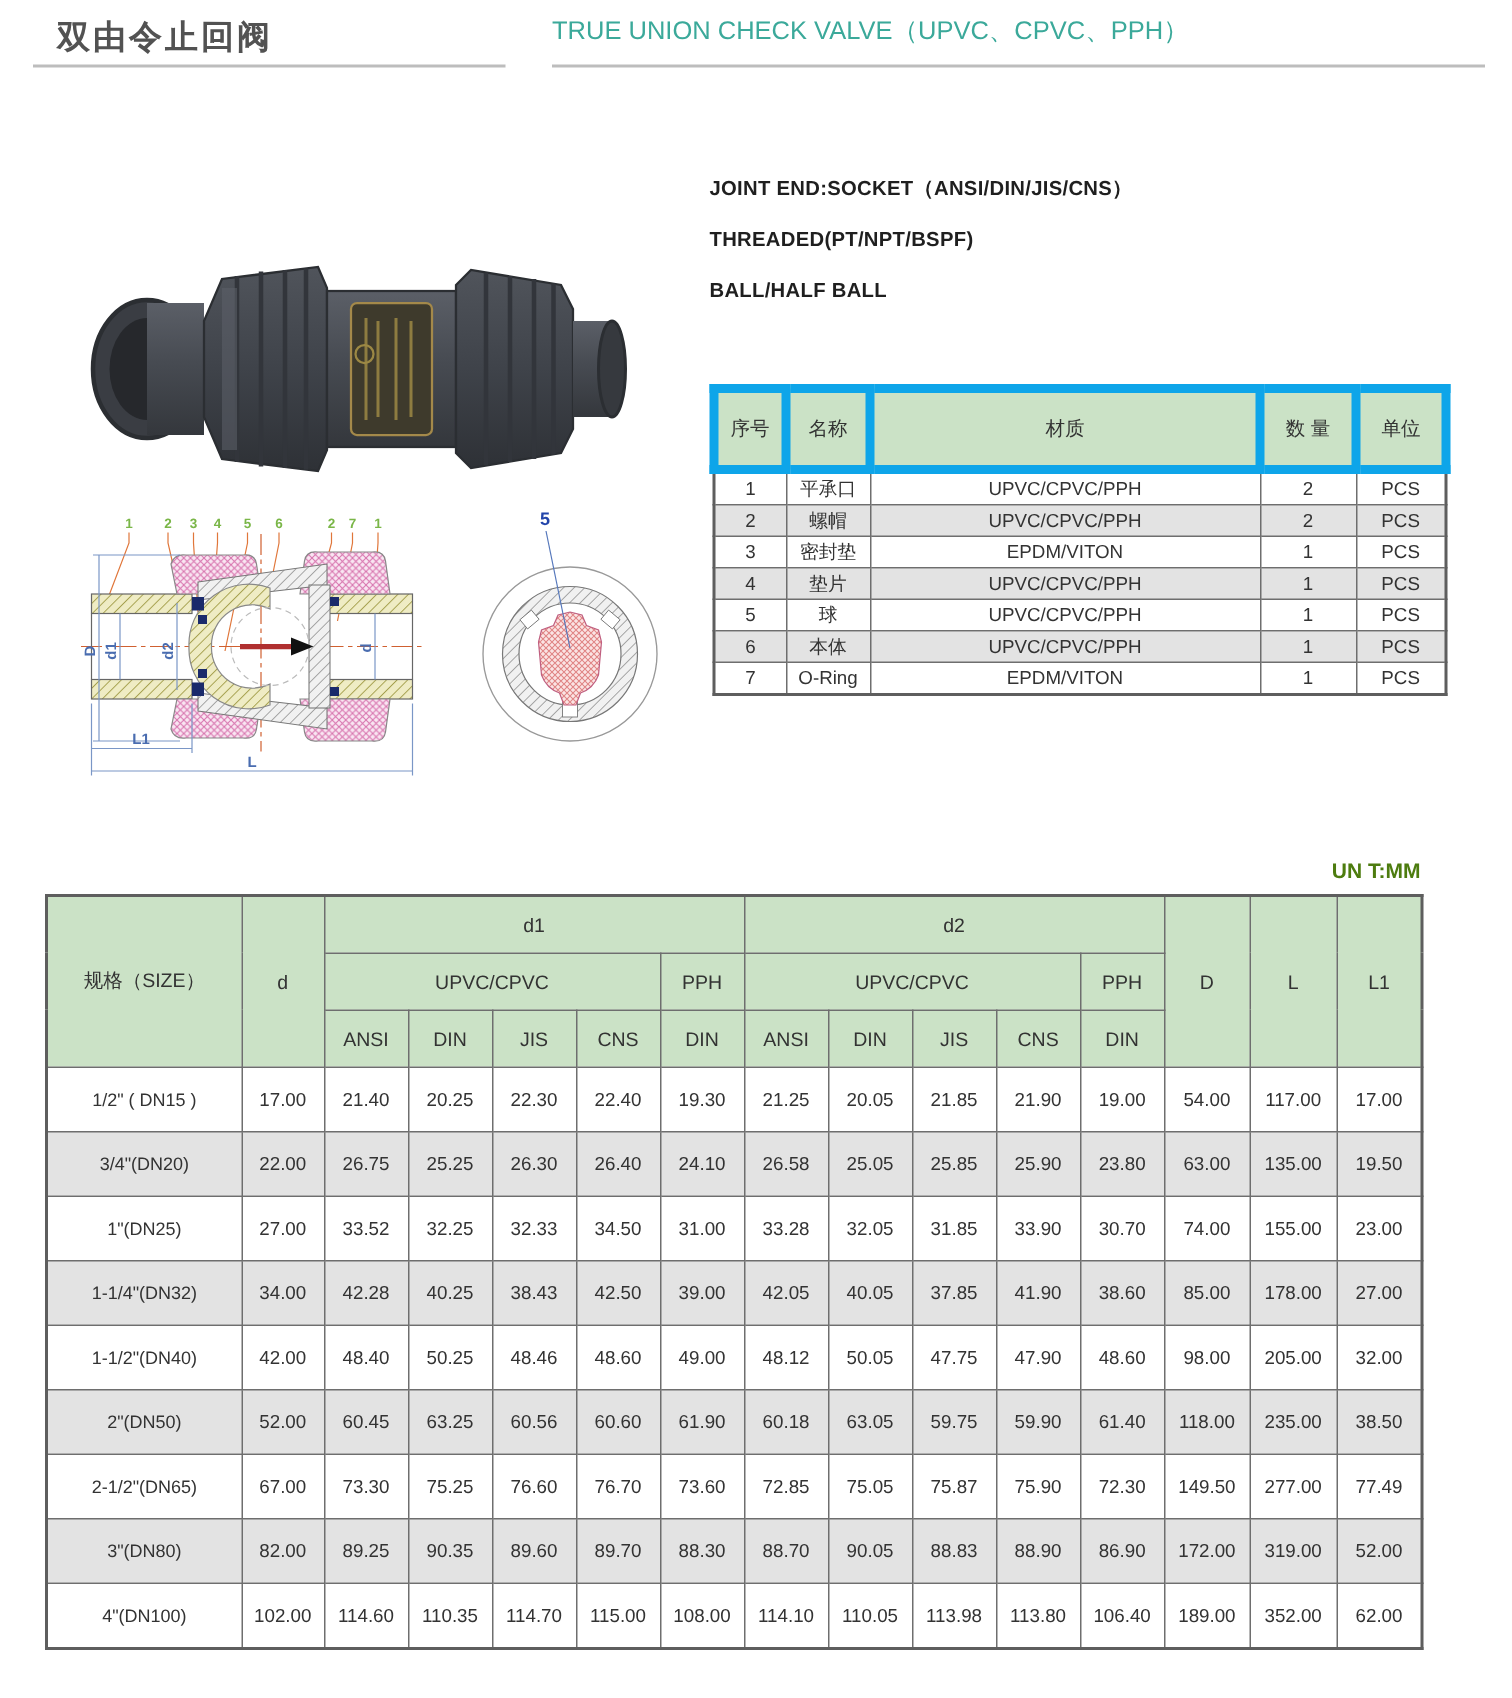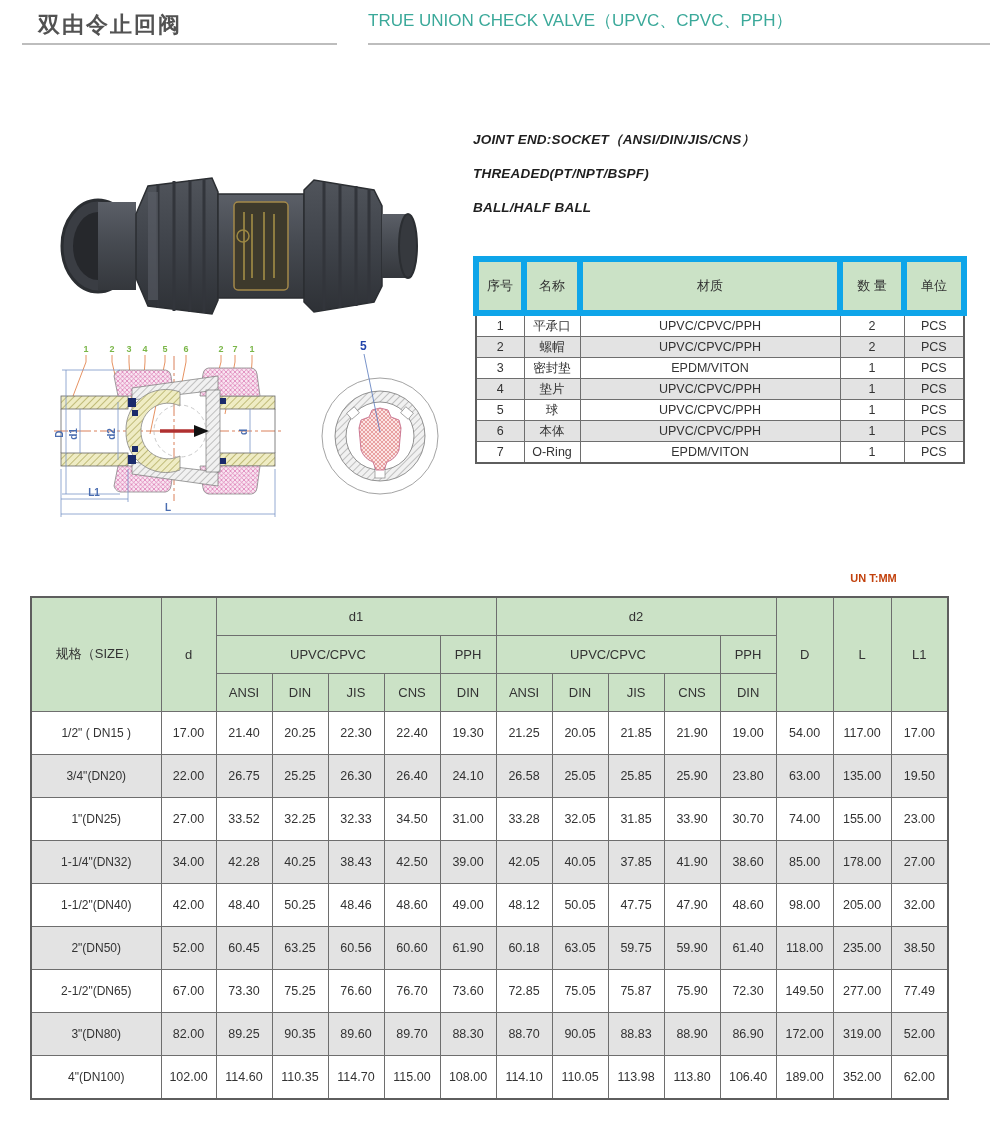--- a/index.html
+++ b/index.html
@@ -6,35 +6,35 @@
   .page{position:relative;width:1008px;height:1132px;background:#fff;overflow:hidden;
         font-family:"Liberation Sans","DejaVu Sans",sans-serif;color:#404040;}
 
   
   .title-zh{position:absolute;left:22px;top:10px;font-size:22px;font-weight:bold;color:#525252;letter-spacing:2px;margin-left:16px;}
   .rule-left{position:absolute;left:22px;top:43px;width:315px;height:2px;background:#bdbdbd;}
   .title-en{position:absolute;left:368px;top:9px;width:625px;font-size:17px;font-weight:500;color:var(--accent,#3ba99a);}
   .rule-right{position:absolute;left:368px;top:43px;width:622px;height:2px;background:#bdbdbd;}
 
   
-  .specs{position:absolute;left:473px;top:130px;font-style:italic;}
+  .specs{position:absolute;left:473px;top:116px;}
   .spec-line{font-size:13.5px;font-weight:bold;color:#1f1f1f;line-height:20px;margin-bottom:14px;letter-spacing:.2px;}
 
   
   table{border-collapse:collapse;}
   .parts-table{position:absolute;left:473px;top:256px;width:488px;font-size:12.5px;
                border:2px solid #5e5e5e;table-layout:fixed;}
   .parts-table th{background:var(--table-green,#cbe2c6);height:46px;font-weight:normal;
                   border:6px solid #0ea5e9;color:#333;font-size:13px;}
   .parts-table td{height:20px;text-align:center;border:1px solid #6e6e6e;color:#333;padding:0;}
   .parts-table tr.alt td{background:var(--alt-gray,#e3e3e3);}
 
   
-  .unit-note{position:absolute;left:800px;top:572px;width:147px;text-align:center;
-             font-size:11px;font-weight:bold;color:#c2410c;}
+  .unit-note{position:absolute;left:800px;top:572px;width:147px;text-align:right;
+             font-size:14px;font-weight:bold;color:#4d7c0f;}
 
   
   .dim-table{position:absolute;left:30px;top:596px;width:917px;font-size:12.5px;
              border:2px solid #5e5e5e;table-layout:fixed;}
   .dim-table th{background:var(--table-green,#cbe2c6);font-weight:normal;border:1px solid #6e6e6e;
                 color:#333;font-size:13px;}
   .dim-table thead tr{height:38px;}
   .dim-table td{height:42px;text-align:center;border:1px solid #6e6e6e;color:#333;padding:0;}
   .dim-table td.size-col{font-size:12px;}
   .dim-table tr.alt td{background:var(--alt-gray,#e3e3e3);}

